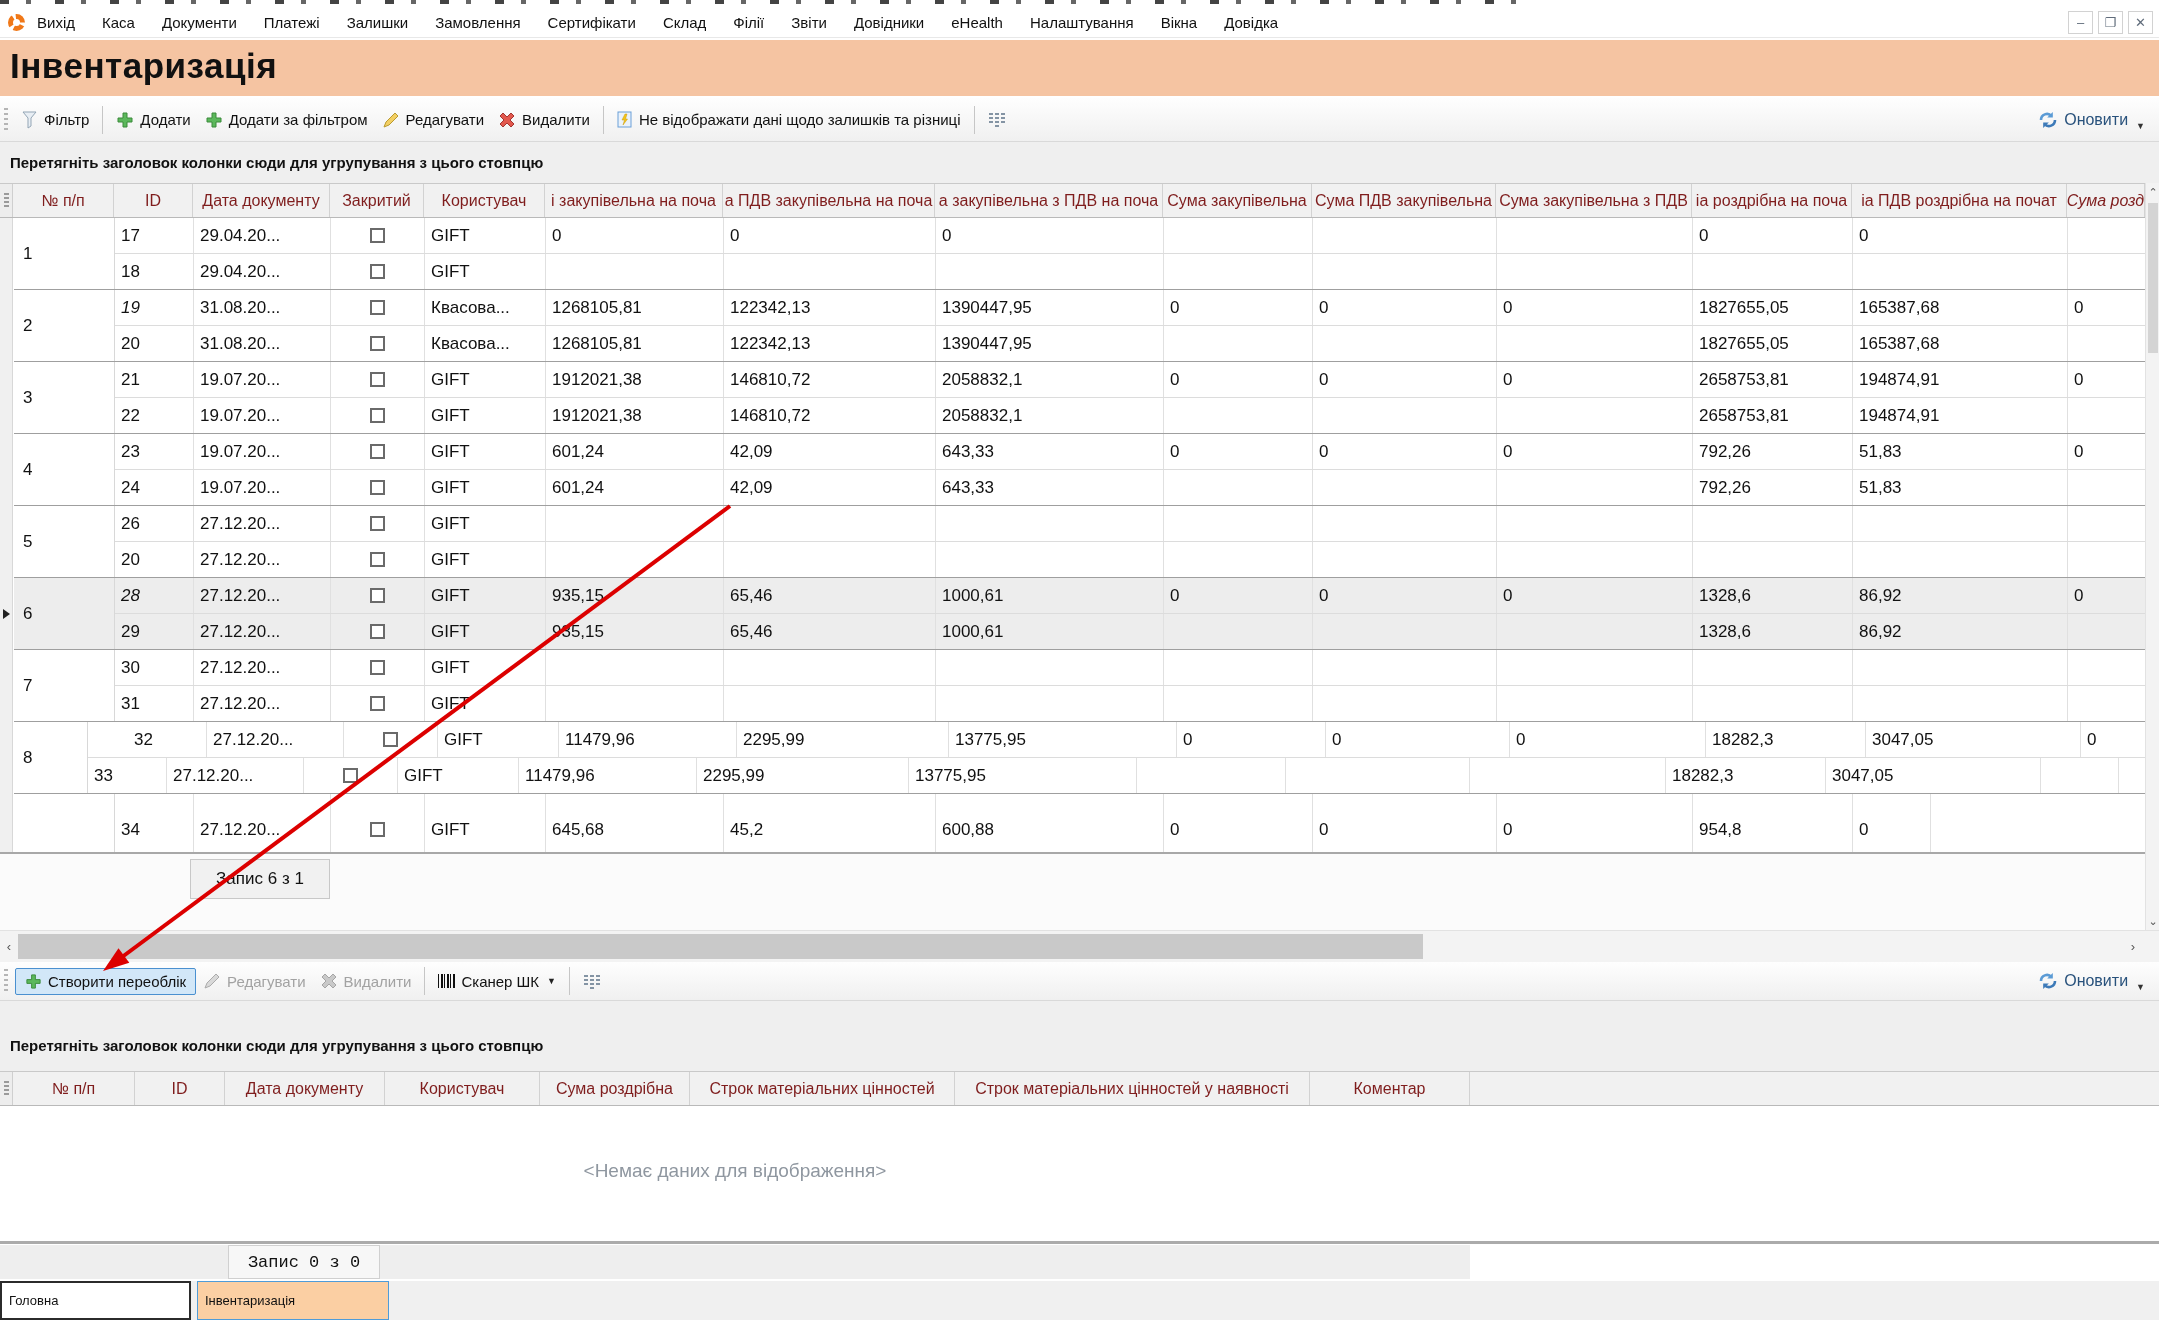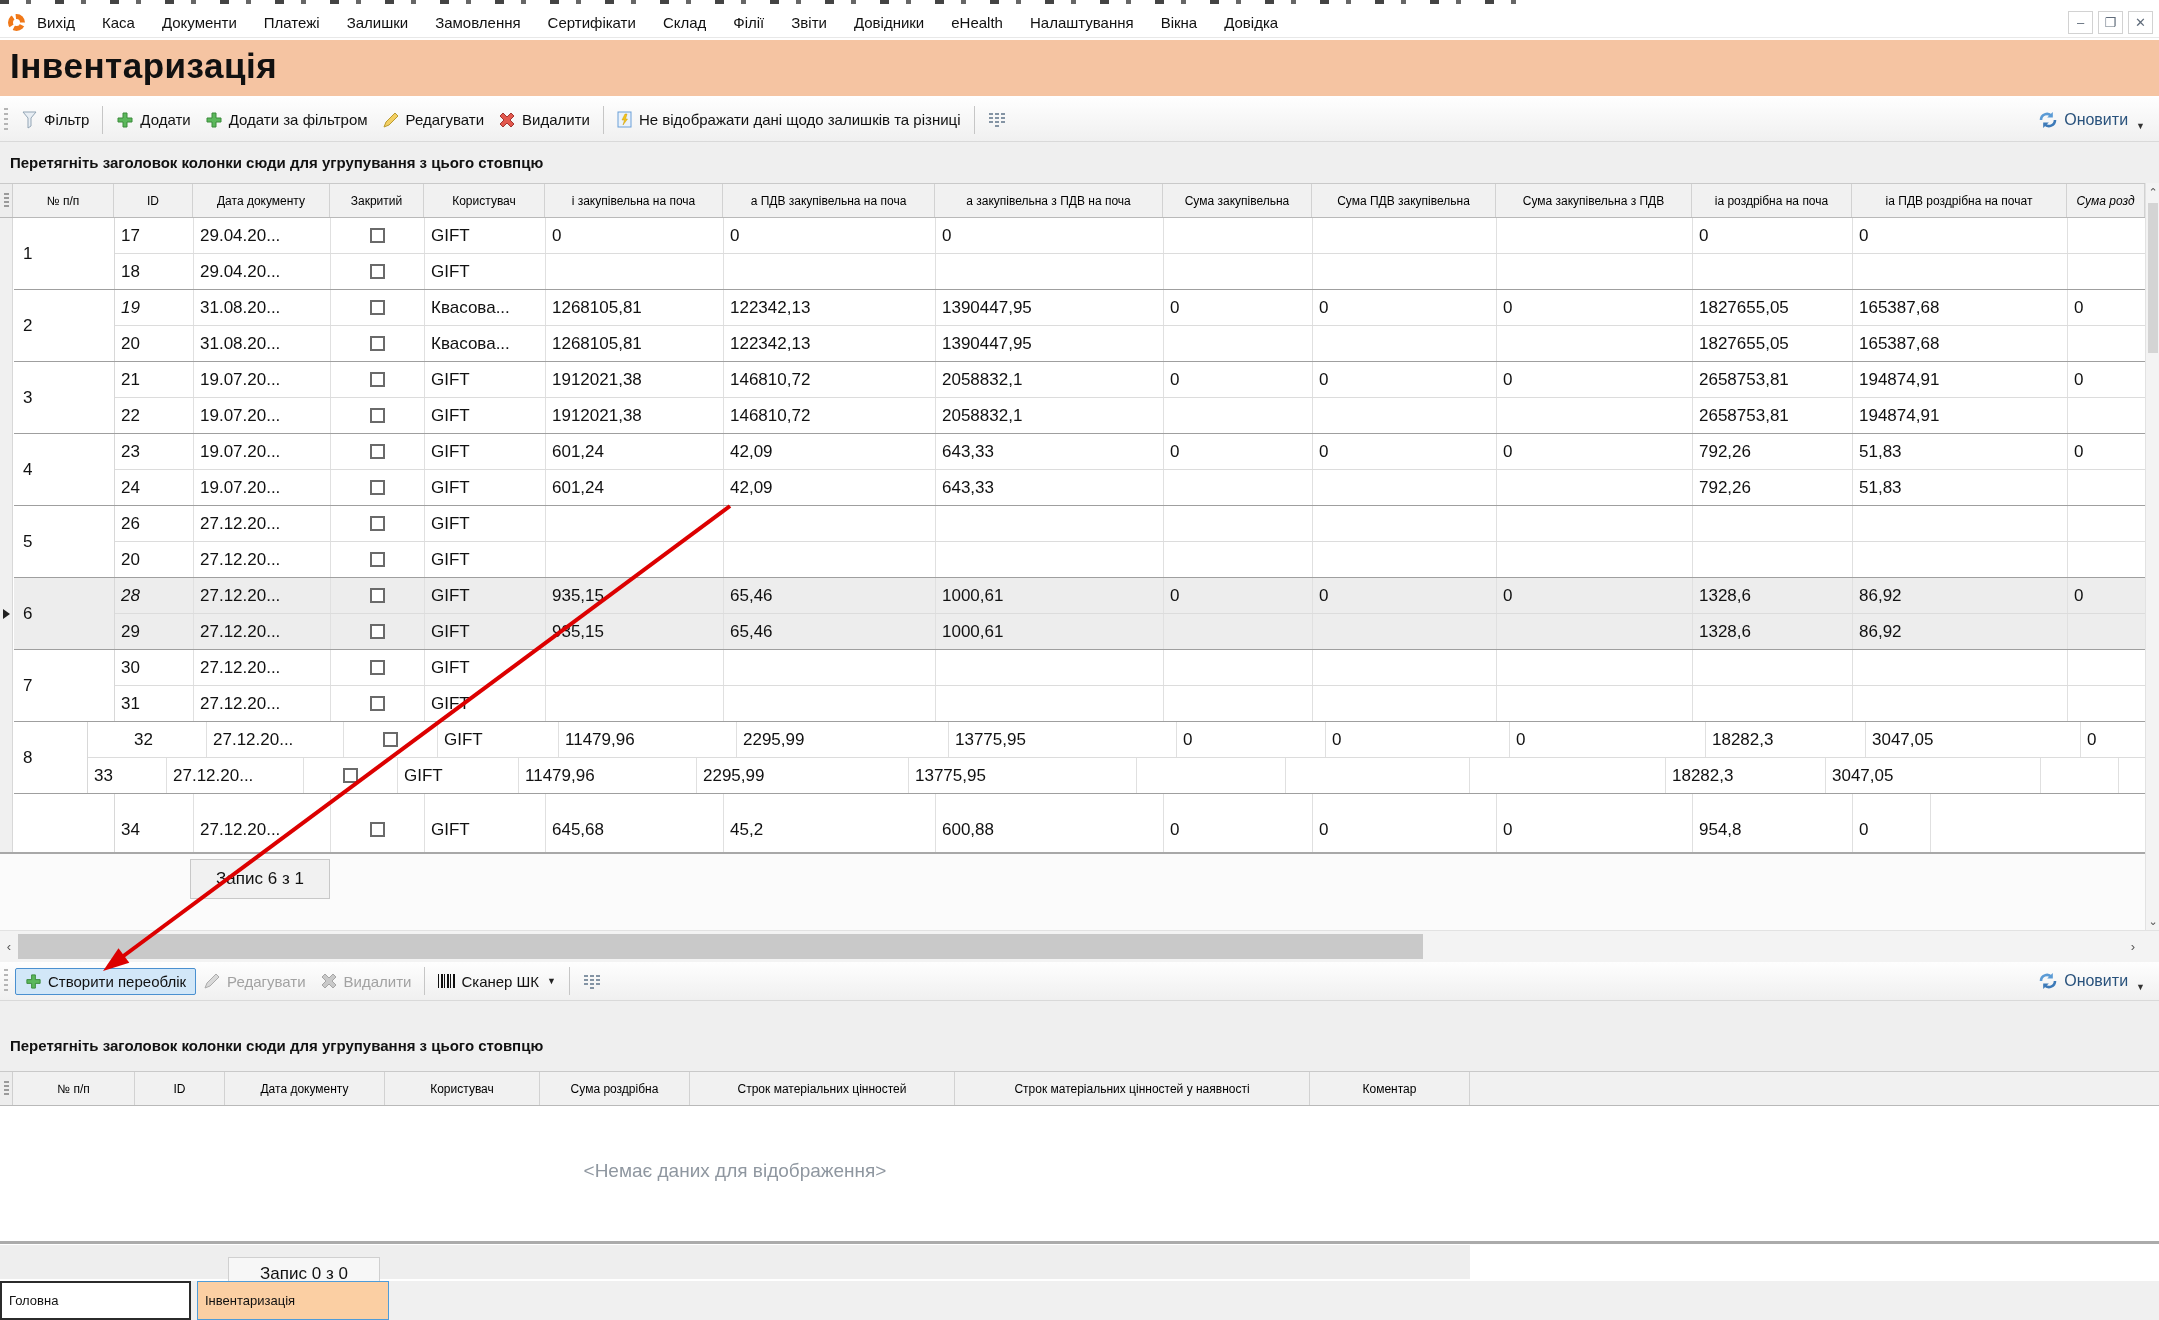--- a/index.html
+++ b/index.html
@@ -49,21 +49,21 @@
   .gband1{top:142px;height:41px;display:flex;align-items:center;padding-left:10px;}
   .gband2{top:1001px;height:70px;padding:36px 0 0 10px;}
 
   
   .ghdr{left:0;display:flex;background:#f1f1f1;border-top:1px solid #c9c9c9;border-bottom:1px solid #b9b9b9;box-sizing:border-box;}
   .ghdr1{top:183px;width:2159px;height:35px;}
   .ghdr2{top:1071px;width:2159px;height:35px;}
   .corner{width:13px;border-right:1px solid #cfcfcf;background:#ededed;box-sizing:border-box;
     display:flex;align-items:center;justify-content:center;}
   .corner i{width:5px;height:16px;background:repeating-linear-gradient(180deg,#9a9a9a 0 2px,transparent 2px 4px);}
-  .hcell{border-right:1px solid #d2d2d2;box-sizing:border-box;font-size:12px;color:#000000;
+  .hcell{border-right:1px solid #d2d2d2;box-sizing:border-box;font-size:16px;color:#7f1d1d;
     display:flex;align-items:center;justify-content:center;overflow:hidden;white-space:nowrap;padding:0 2px;}
 
   
   .gbody{left:0;top:218px;width:2159px;height:634px;background:#fff;overflow:hidden;}
   .indstrip{position:absolute;left:0;top:0;width:13px;height:100%;background:#f0f0f0;border-right:1px solid #d8d8d8;box-sizing:border-box;}
   .rowmarker{position:absolute;left:3px;top:391px;width:0;height:0;
     border-left:7px solid #222;border-top:5px solid transparent;border-bottom:5px solid transparent;}
   .groups{margin-left:14px;}
   .group{display:flex;height:72px;border-bottom:1px solid #9f9f9f;box-sizing:border-box;}
   .group.selected{background:#ededed;}
@@ -90,22 +90,22 @@
   .vscroll{left:2145px;top:183px;width:14px;height:747px;background:#f3f3f3;border-left:1px solid #e2e2e2;box-sizing:border-box;}
   .vthumb{position:absolute;left:2px;top:20px;width:10px;height:150px;background:#d4d4d4;}
   .varrow{position:absolute;left:0;width:14px;height:18px;display:flex;align-items:center;justify-content:center;
     color:#555;font-size:11px;}
 
   
   .emptyarea{left:0;top:1106px;width:2159px;height:135px;background:#fff;}
   .emptytext{position:absolute;left:0;top:54px;width:1470px;text-align:center;font-size:19px;color:#8f97a0;}
   .sline{left:0;top:1241px;width:2159px;height:3px;background:#ababab;}
   .statusbar2{left:0;top:1245px;width:1470px;height:34px;background:#eeeeee;}
-  .recbox2{position:absolute;left:228px;top:12px;width:152px;height:34px;background:#f7f7f7;
-    border:1px solid #d0d0d0;display:flex;align-items:center;justify-content:center;font-size:17px;box-sizing:border-box;}
+  .recbox2{position:absolute;left:228px;top:0;width:152px;height:34px;background:#f7f7f7;
+    border:1px solid #d0d0d0;display:flex;align-items:center;justify-content:center;font-size:17px;box-sizing:border-box;font-family:Liberation Mono, monospace;}
   .tabsrow{left:0;top:1281px;width:2159px;height:39px;background:#f0f0f0;}
   .tab{position:absolute;top:0;height:39px;box-sizing:border-box;font-size:13px;display:flex;align-items:center;padding-left:7px;}
   .tab1{left:0;width:191px;background:#fff;border:2px solid #2b2b2b;}
   .tab2{left:197px;width:192px;background:#fbcfa3;border:1px solid #4f9cd8;}
 
   .arrowsvg{left:0;top:0;width:2159px;height:1320px;pointer-events:none;z-index:60;}
 </style>
 </head>
 <body>
 

